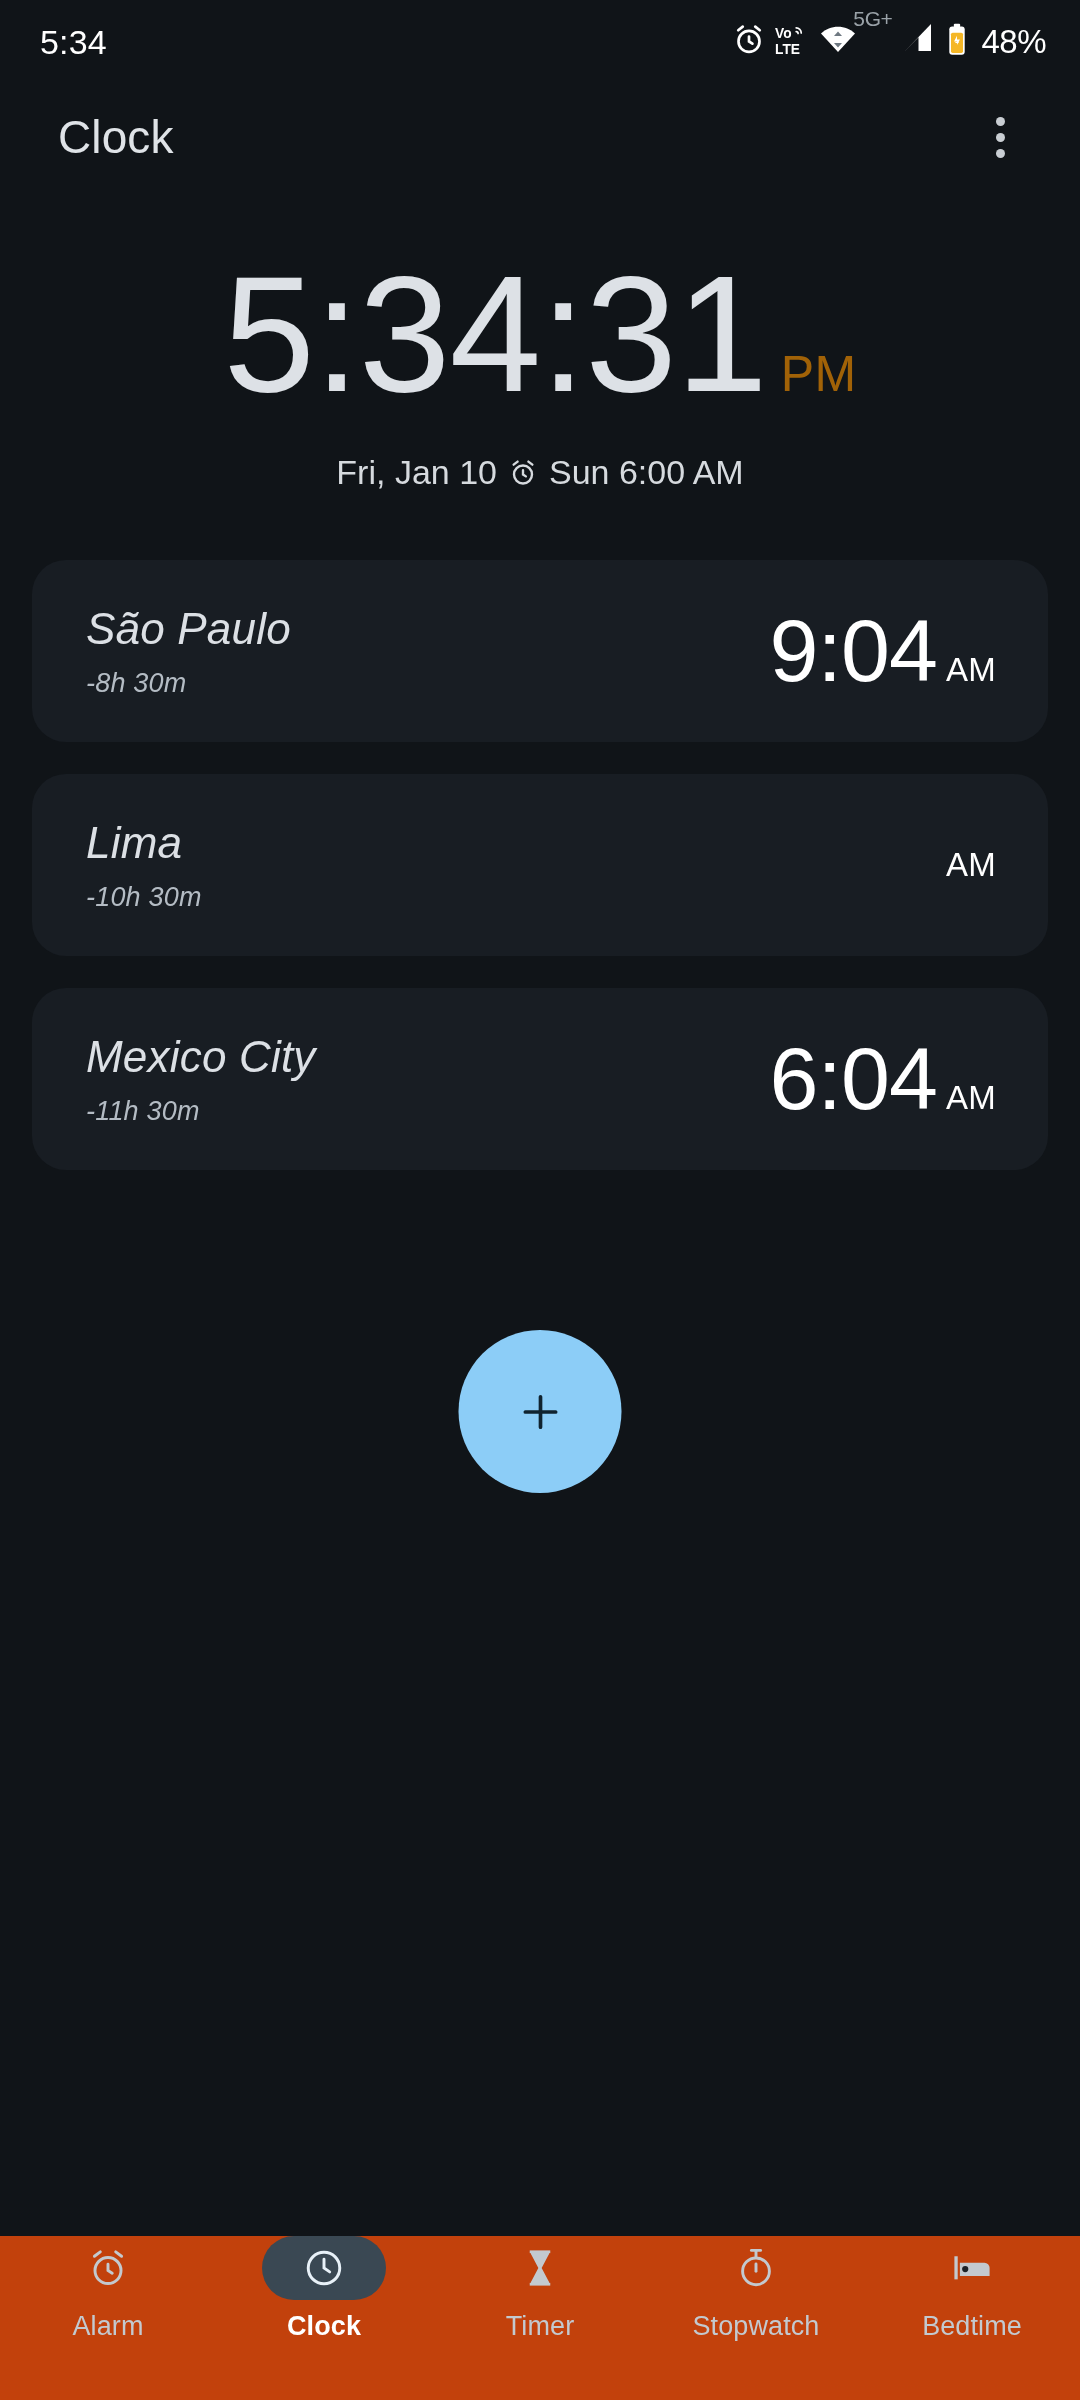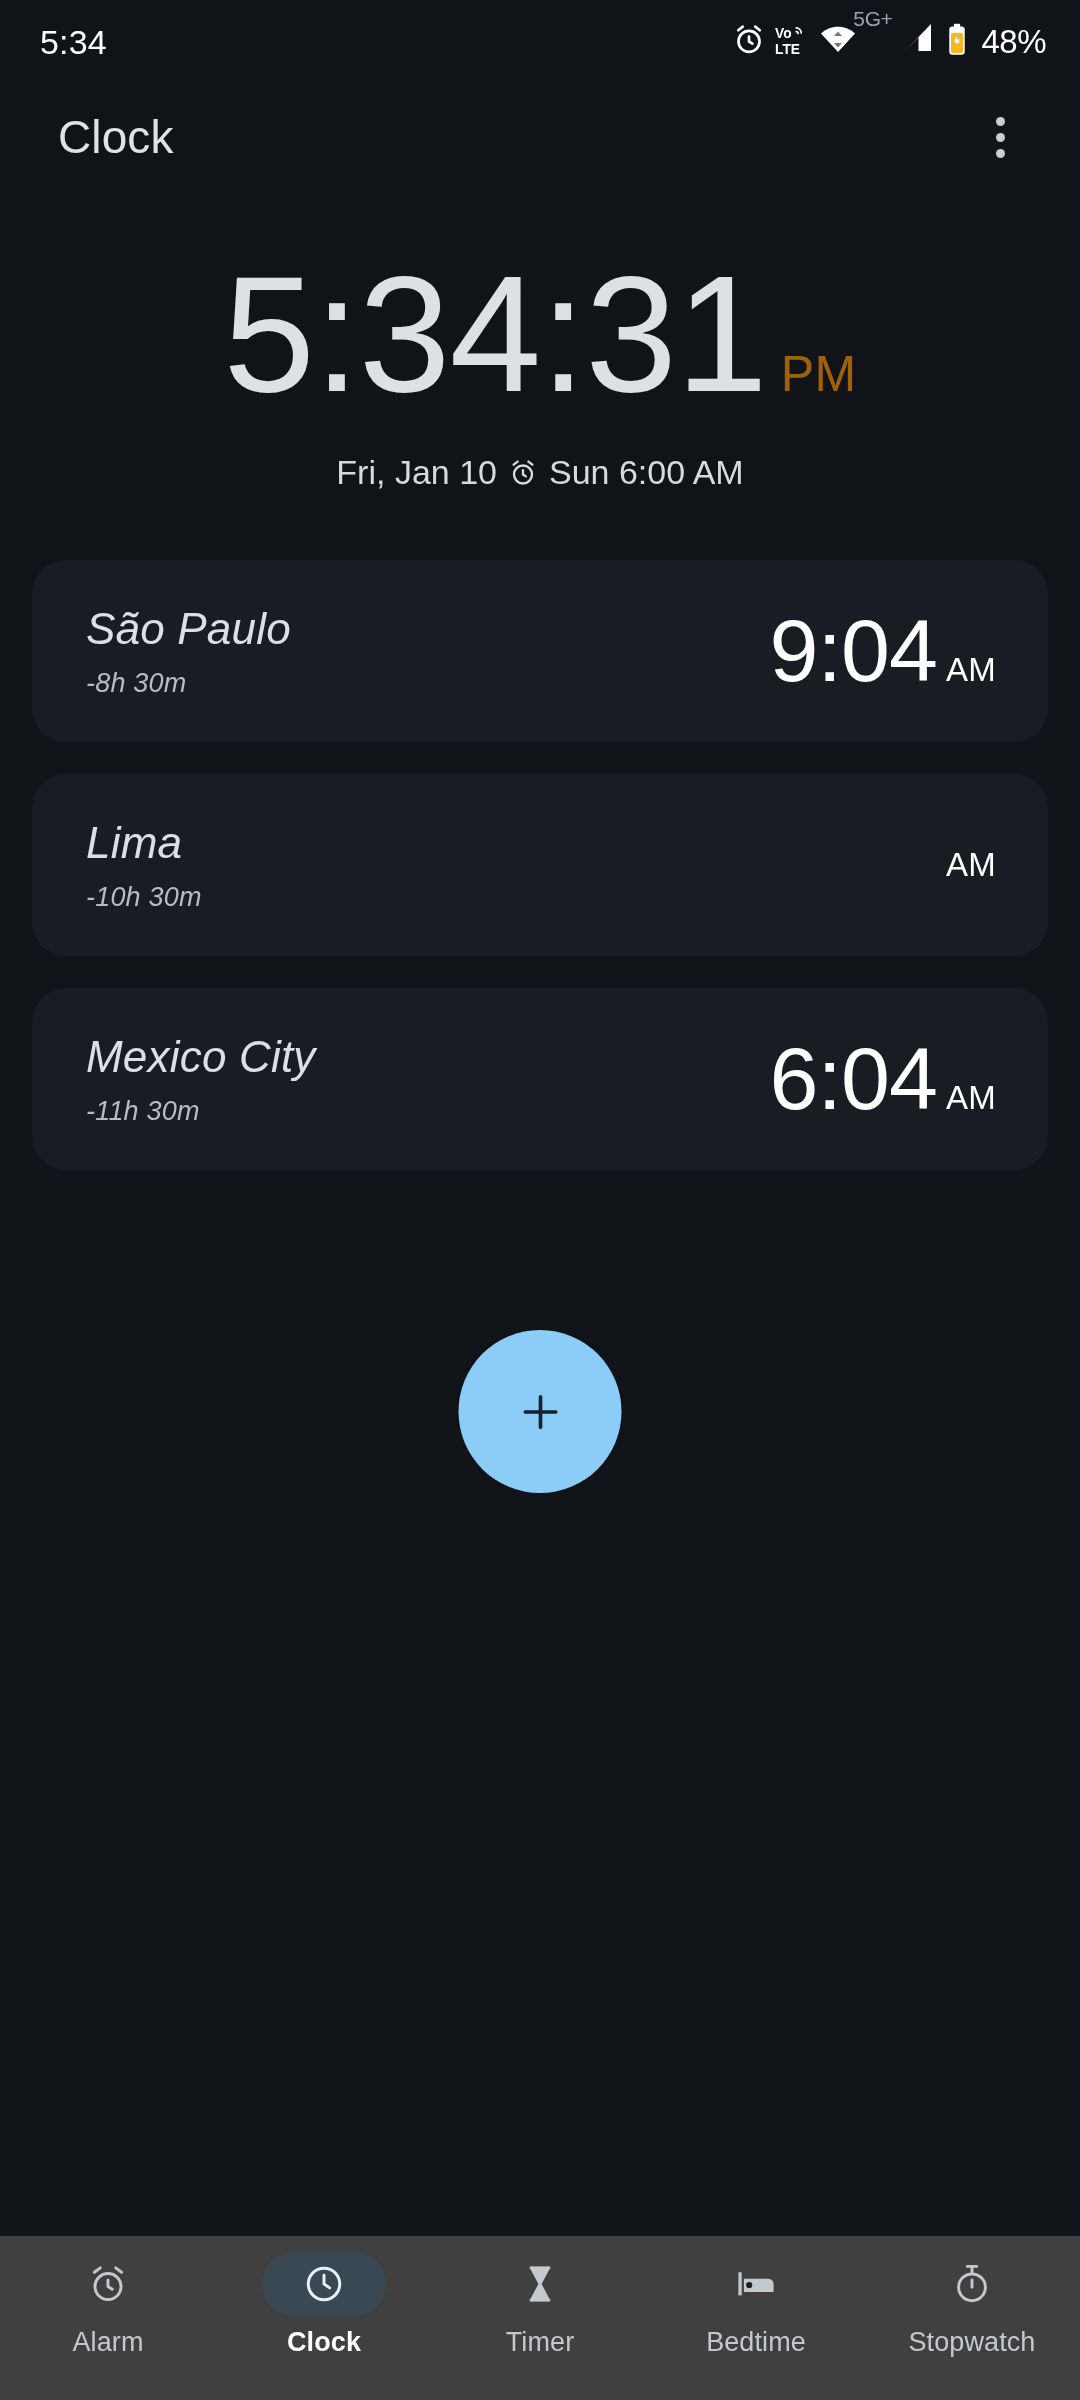--- a/index.html
+++ b/index.html
@@ -154,23 +154,22 @@
     border-radius:50%;
     background:#8ccdf7;
     display:flex; align-items:center; justify-content:center;
   }
   .fab svg { display:block; }
 
   
   .bottom-nav {
     flex:0 0 164px;
     height:164px;
-    background:#404040;
+    background:#c2410c;
     display:flex; align-items:flex-start;
-    padding-top:16px;
   }
   .nav-item {
     flex:1 1 0;
     display:flex; flex-direction:column; align-items:center;
     gap:11px;
   }
   .nav-pill {
     width:124px; height:64px;
     border-radius:32px;
     display:flex; align-items:center; justify-content:center;
@@ -356,39 +355,39 @@
             <rect x="6.4" y="20.1" width="11.2" height="1.5" fill="#c3c9cf"></rect>
           </svg>
         </span>
       </div>
       <span class="nav-label">Timer</span>
     </div>
 
     <div class="nav-item">
       <div class="nav-pill">
         <span class="nav-icon">
-          <svg width="44" height="44" viewBox="0 0 24 24">
-            <rect x="2.4" y="5.6" width="1.8" height="12.6" fill="#c3c9cf"></rect>
-            <path d="M5.4 9.2h13.4a2.8 2.8 0 0 1 2.8 2.8v4.4H5.4z" fill="#c3c9cf"></path>
-            <circle cx="8.3" cy="12.6" r="1.7" fill="#1b2127"></circle>
-          </svg>
-        </span>
-      </div>
-      <span class="nav-label">Bedtime</span>
-    </div>
-
-    <div class="nav-item">
-      <div class="nav-pill">
-        <span class="nav-icon">
           <svg width="44" height="44" viewBox="0 0 24 24" fill="none" stroke="#c3c9cf" stroke-width="1.6" stroke-linecap="round">
             <circle cx="12" cy="13.8" r="7.3"></circle>
             <path d="M12 9.8v4"></path>
             <path d="M9.5 2.4h5"></path>
             <path d="M12 2.6v3.7"></path>
           </svg>
         </span>
       </div>
       <span class="nav-label">Stopwatch</span>
     </div>
 
+    <div class="nav-item">
+      <div class="nav-pill">
+        <span class="nav-icon">
+          <svg width="44" height="44" viewBox="0 0 24 24">
+            <rect x="2.4" y="5.6" width="1.8" height="12.6" fill="#c3c9cf"></rect>
+            <path d="M5.4 9.2h13.4a2.8 2.8 0 0 1 2.8 2.8v4.4H5.4z" fill="#c3c9cf"></path>
+            <circle cx="8.3" cy="12.6" r="1.7" fill="#1b2127"></circle>
+          </svg>
+        </span>
+      </div>
+      <span class="nav-label">Bedtime</span>
+    </div>
+
   </div>
 
 </div>
 
 </body></html>

